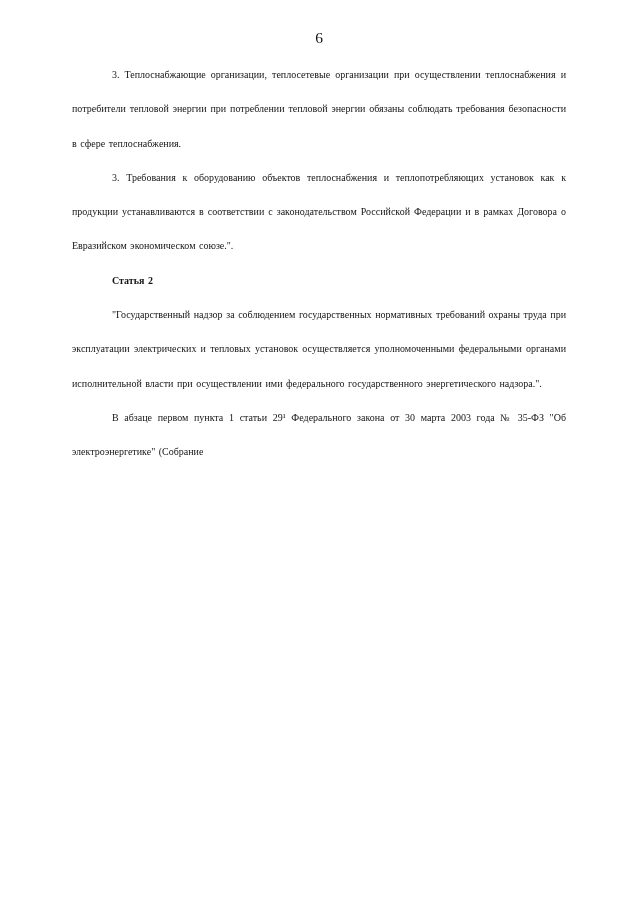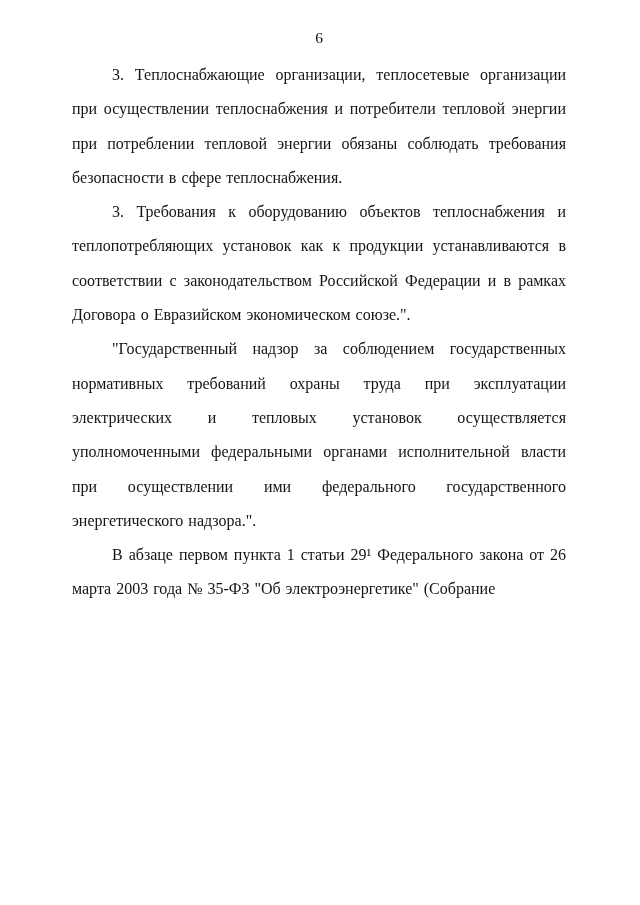--- a/index.html
+++ b/index.html
@@ -22,35 +22,36 @@
     background: #ffffff;
   }
   .page-number {
     text-align: center;
     font-size: 15.5px;
     line-height: 24px;
     margin: 0 0 8px 0;
   }
   .doc-body p {
     margin: 0;
-    font-size: 16px;
+    font-size: 10px;
     line-height: 34.3px;
     text-align: justify;
     text-indent: 40px;
     word-spacing: 1px;
   }
   .doc-body p.heading {
     font-weight: bold;
     text-align: left;
   }
 </style>
 </head>
 <body>
 
 <div class="page">
   <div class="page-number">6</div>
   <div class="doc-body">
       <p class="paragraph">3. Теплоснабжающие организации, теплосетевые организации при осуществлении теплоснабжения и потребители тепловой энергии при потреблении тепловой энергии обязаны соблюдать требования безопасности в сфере теплоснабжения.</p>
       <p class="paragraph">3. Требования к оборудованию объектов теплоснабжения и теплопотребляющих установок как к продукции устанавливаются в соответствии с законодательством Российской Федерации и в рамках Договора о Евразийском экономическом союзе.".</p>
+      <p class="heading">Статья 2</p>
       <p class="paragraph">"Государственный надзор за соблюдением государственных нормативных требований охраны труда при эксплуатации электрических и тепловых установок  осуществляется уполномоченными федеральными органами исполнительной власти при осуществлении ими федерального государственного энергетического надзора.".</p>
-      <p class="paragraph">В абзаце первом пункта 1 статьи 29¹ Федерального закона от 26 марта 2003 года № 35-ФЗ "Об электроэнергетике" (Собрание</p>
+      <p class="paragraph">В абзаце первом пункта 1 статьи 29¹ Федерального закона от 30 марта 2003 года № 35-ФЗ "Об электроэнергетике" (Собрание</p>
     </div>
 </div>
 
 </body></html>

